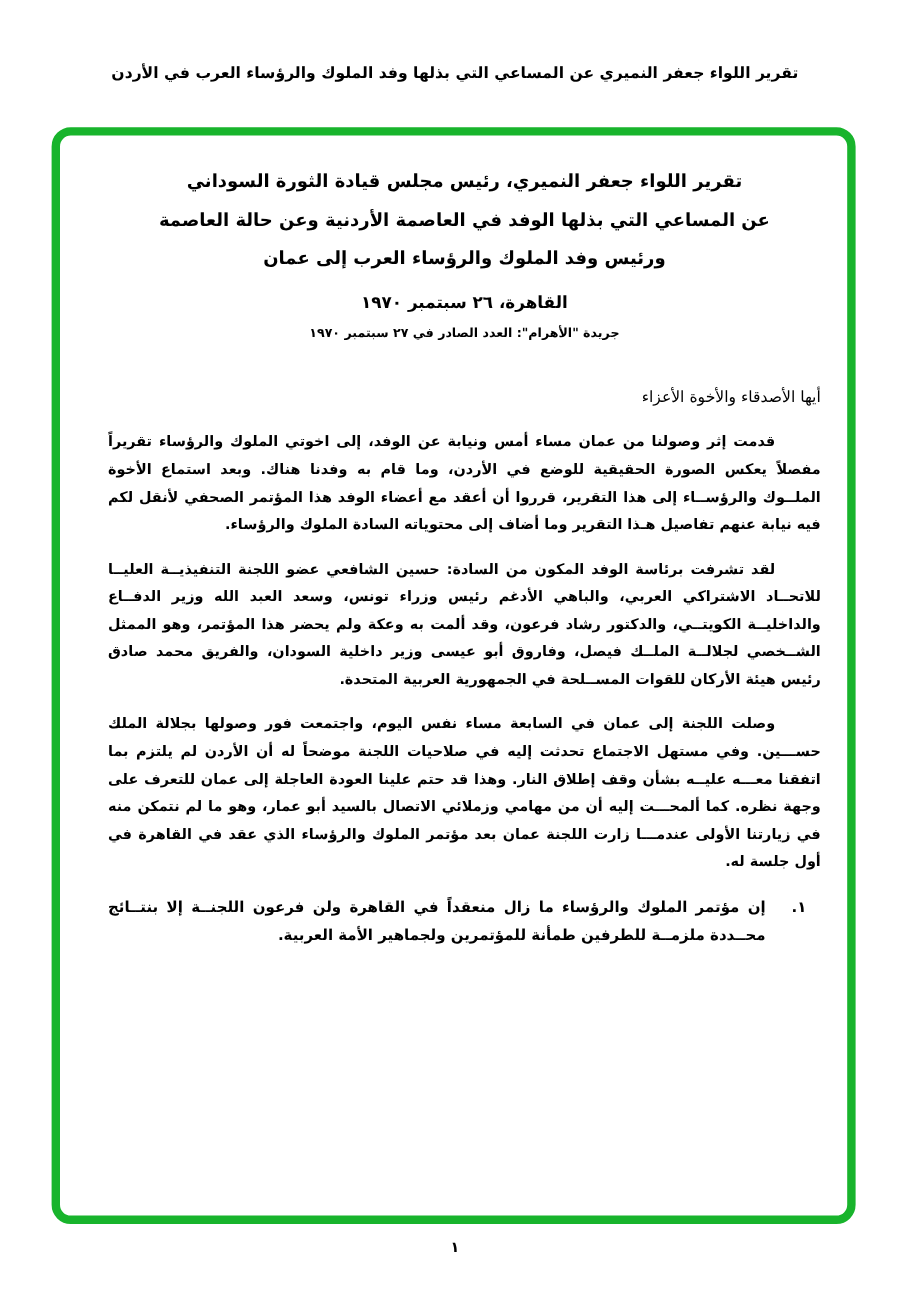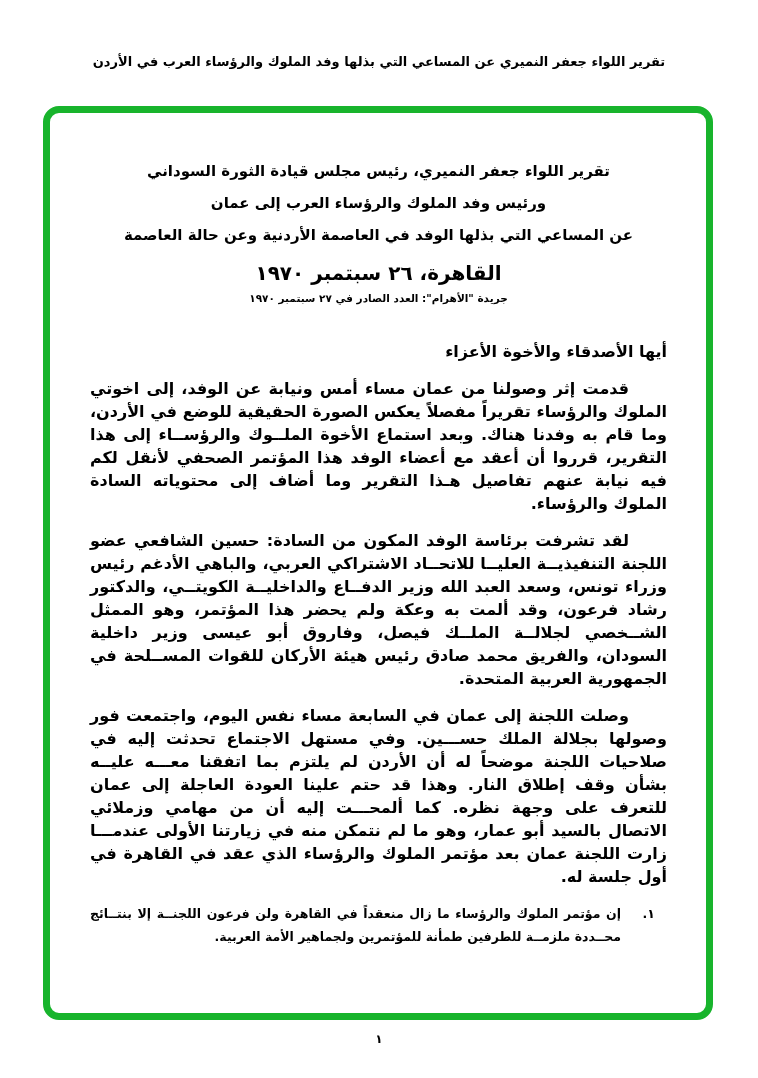--- a/index.html
+++ b/index.html
@@ -32,53 +32,52 @@
     top: 106px;
     width: 656px;
     height: 900px;
     border: 7px solid #18b42c;
     border-radius: 16px;
     background: #ffffff;
     box-sizing: content-box;
   }
   .doc-content {
     direction: rtl;
-    padding: 22px 39px 0 40px;
-    margin-top: 20px;
+    padding: 22px 22px 0 40px;
   }
   .doc-title {
     text-align: center;
     font-size: 15px;
     font-weight: bold;
     line-height: 32px;
   }
   .doc-dateline {
     margin-top: 10px;
     text-align: center;
-    font-size: 20px;
+    font-size: 14px;
     font-weight: bold;
     line-height: 24px;
   }
   .doc-source {
     margin-top: 5px;
     text-align: center;
     font-size: 10.5px;
     font-weight: bold;
     line-height: 16px;
   }
   .greeting {
     margin-top: 34px;
-    font-size: 16px;
-    font-weight: bold;
+    font-size: 13px;
+    font-weight: normal;
     line-height: 23px;
     text-align: right;
   }
   .body-paragraph {
     margin: 14px 0 0 0;
-    font-size: 16px;
+    font-size: 12px;
     font-weight: bold;
     line-height: 23px;
     text-align: justify;
     text-indent: 38px;
   }
   .list-item {
     display: flex;
     margin-top: 14px;
     padding-right: 12px;
     font-size: 12.5px;
@@ -108,22 +107,22 @@
 </head>
 <body>
 
 <div class="page-header">تقرير اللواء جعفر النميري عن المساعي التي بذلها وفد الملوك والرؤساء العرب في الأردن</div>
 
 <div class="doc-frame" style="border-color: rgb(24, 180, 44);">
   <div class="doc-content">
 
     <div class="doc-title">
       <div>تقرير اللواء جعفر النميري، رئيس مجلس قيادة الثورة السوداني</div>
+      <div>عن المساعي التي بذلها الوفد في العاصمة الأردنية وعن حالة العاصمة</div>
       <div>ورئيس وفد الملوك والرؤساء العرب إلى عمان</div>
-      <div>عن المساعي التي بذلها الوفد في العاصمة الأردنية وعن حالة العاصمة</div>
     </div>
 
     <div class="doc-dateline">القاهرة، ٢٦ سبتمبر ١٩٧٠</div>
 
     <div class="doc-source">جريدة "الأهرام": العدد الصادر في ٢٧ سبتمبر ١٩٧٠</div>
 
     <div class="greeting">أيها الأصدقاء والأخوة الأعزاء</div>
 
     <p class="body-paragraph">قدمت إثر وصولنا من عمان مساء أمس ونيابة عن الوفد، إلى اخوتي الملوك والرؤساء تقريراً مفصلاً يعكس الصورة الحقيقية للوضع في الأردن، وما قام به وفدنا هناك. وبعد استماع الأخوة الملــوك والرؤســاء إلى هذا التقرير، قرروا أن أعقد مع أعضاء الوفد هذا المؤتمر الصحفي لأنقل لكم فيه نيابة عنهم تفاصيل هـذا التقرير وما أضاف إلى محتوياته السادة الملوك والرؤساء.</p>
 

